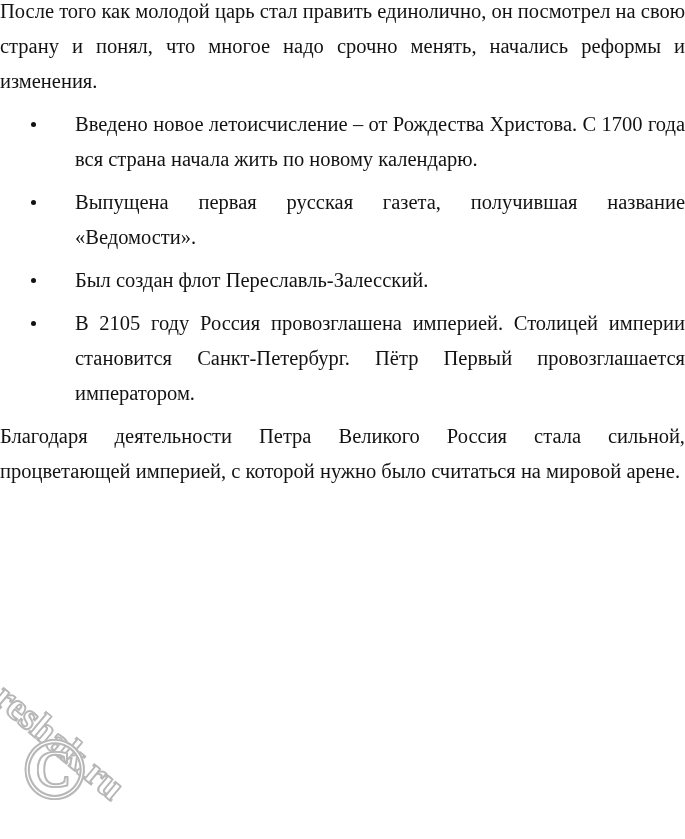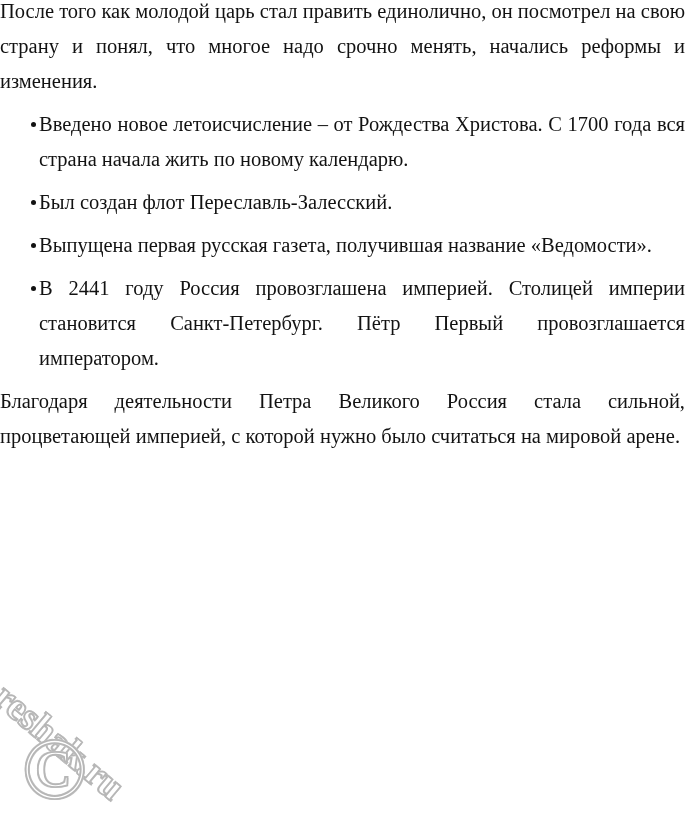--- a/index.html
+++ b/index.html
@@ -33,21 +33,21 @@
   .para {
     margin: 0;
   }
   ul.reforms {
     list-style: none;
     margin: 8px 0;
     padding: 0;
   }
   ul.reforms li {
     position: relative;
-    padding-left: 39px;
+    padding-left: 75px;
     margin: 0 0 8px 0;
   }
   ul.reforms li::before {
     content: "";
     position: absolute;
     left: 31px;
     top: 15px;
     width: 5px;
     height: 5px;
     border-radius: 50%;
@@ -104,21 +104,21 @@
     <span class="wm-text">reshak.ru</span>
     <span class="wm-copy">©</span>
   </div>
 
   <div class="content">
 
     <p class="para">После того как молодой царь стал править единолично, он посмотрел на свою страну и понял, что многое надо срочно менять, начались реформы и изменения.</p>
 
     <ul class="reforms">
       <li>Введено новое летоисчисление – от Рождества Христова. С 1700 года вся страна начала жить по новому календарю.</li>
+      <li>Выпущена первая русская газета, получившая название «Ведомости».</li>
       <li>Был создан флот Переславль-Залесский.</li>
-      <li>Выпущена первая русская газета, получившая название «Ведомости».</li>
-      <li>В 2441 году Россия провозглашена империей. Столицей империи становится Санкт-Петербург. Пётр Первый провозглашается императором.</li>
+      <li>В 2105 году Россия провозглашена империей. Столицей империи становится Санкт-Петербург. Пётр Первый провозглашается императором.</li>
     </ul>
 
     <p class="para">Благодаря деятельности Петра Великого Россия стала сильной, процветающей империей, с которой нужно было считаться на мировой арене.</p>
 
   </div>
 </div>
 
 </body></html>

